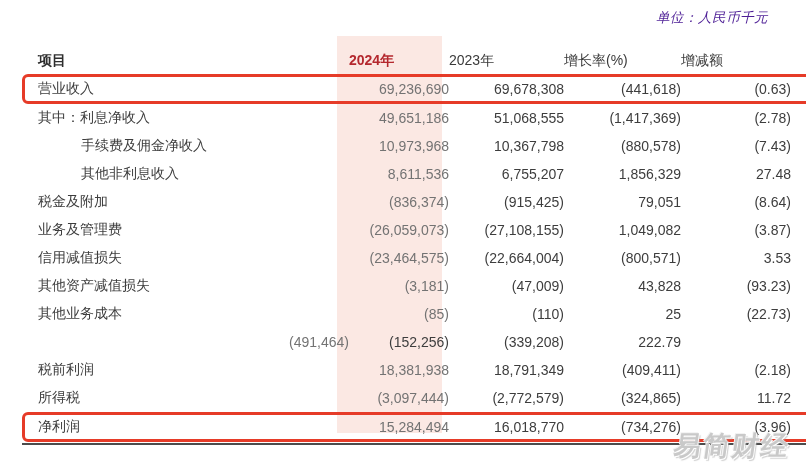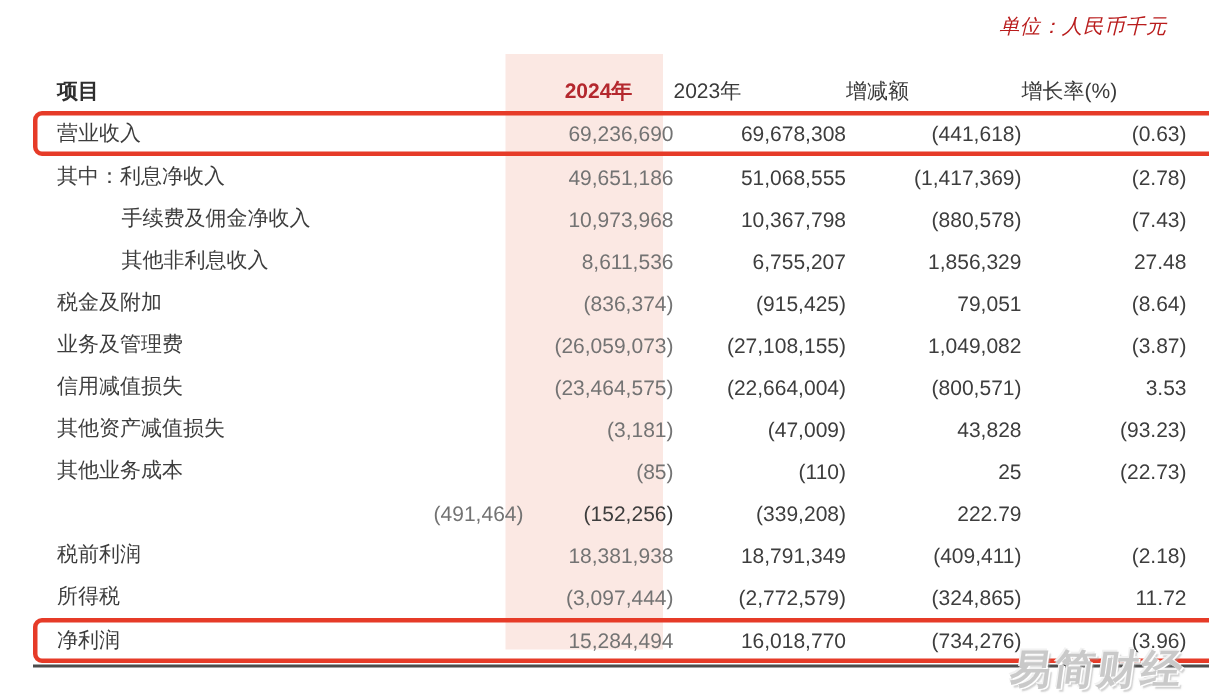--- a/index.html
+++ b/index.html
@@ -1,37 +1,37 @@
 <!DOCTYPE html>
 <html><head>
 <meta charset="utf-8">
 <style>
   html,body { margin:0; padding:0; background:#ffffff; }
   .page {
     position:relative; width:806px; height:466px; background:#ffffff;
     font-family:"Liberation Sans","DejaVu Sans",sans-serif; overflow:hidden;
   }
   .unit-label {
-    position:absolute; top:9px; right:28px;
-    font-size:13.5px; font-style:italic; color:#b91c1c; letter-spacing:0.5px;
+    position:absolute; top:9px; right:38px;
+    font-size:13.5px; font-style:italic; color:#4c1d95; letter-spacing:0.5px;
   }
   .col-stripe {
     position:absolute; left:337px; top:36px; width:105px; height:397px;
     background:#fbe8e3; z-index:0;
   }
   .table { position:absolute; left:22px; top:36px; width:794px; z-index:1;margin-top:12px; }
   .row {
     display:grid; grid-template-columns:1fr 100px 115px 117px 110px;
     align-items:center; height:28px; padding:0 25px 0 16px;
     box-sizing:border-box; font-size:14px; color:#3d3d3d;
   }
   .num { text-align:right; white-space:nowrap; }
   .header-row { height:26px; }
   .h-item { font-weight:bold; color:#2e2e2e; }
-  .h-2024 { font-weight:bold; color:#b4282e; text-align:center; }
+  .h-2024 { font-weight:bold; color:#b4282e; text-align:left; }
   .h-plain { text-align:left; color:#3a3a3a; }
   .c-label { white-space:nowrap; }
   .c-2024 { font-weight:normal; color:#737373; }
   .row.indent .c-label { padding-left:43px; }
   .row.highlight {
     border:3px solid #e63b28; border-radius:6px;
     height:30px; padding:0 22px 0 13px;
   }
   .bottom-line { border-top:2px solid #4c4c4c; margin-top:1px; }
   .watermark {
@@ -48,22 +48,22 @@
 
   <div class="unit-label">单位：人民币千元</div>
 
   <div class="col-stripe"></div>
 
   <div class="table">
     <div class="row header-row">
       <span class="h-item">项目</span>
       <span class="h-2024">2024年</span>
       <span class="h-plain">2023年</span>
+      <span class="h-plain">增长率(%)</span>
       <span class="h-plain">增减额</span>
-      <span class="h-plain">增长率(%)</span>
     </div>
     <div id="rows">
   <div class="row highlight">
     <span class="c-label">营业收入</span>
     <span class="num c-2024">69,236,690</span>
     <span class="num c-2023">69,678,308</span>
     <span class="num c-change">(441,618)</span>
     <span class="num c-rate">(0.63)</span>
   </div>
 

